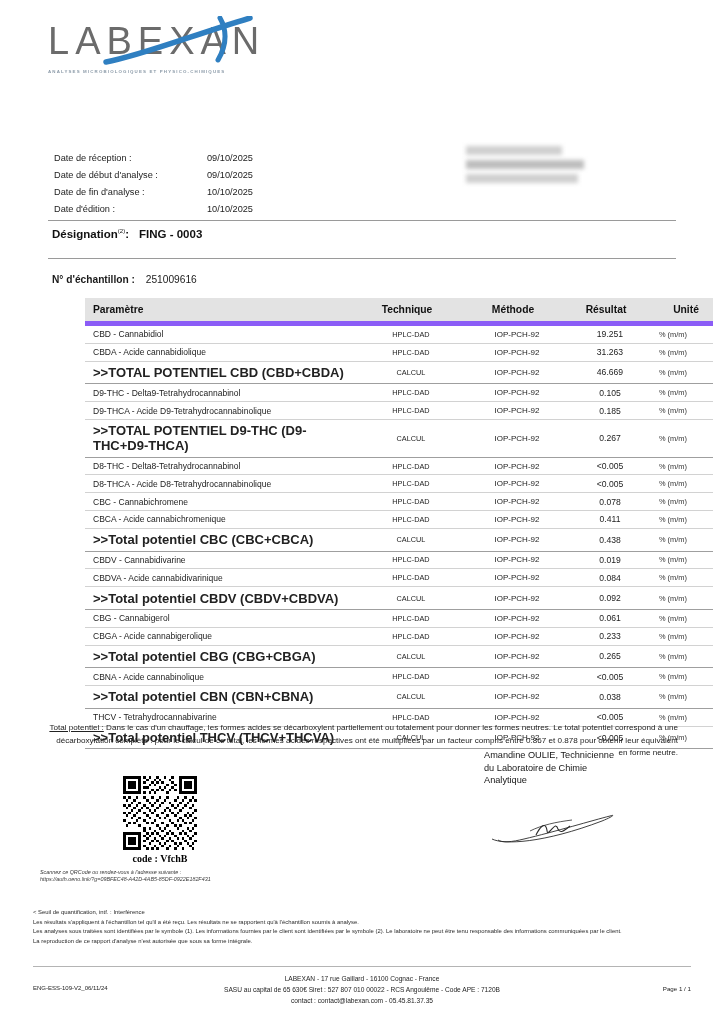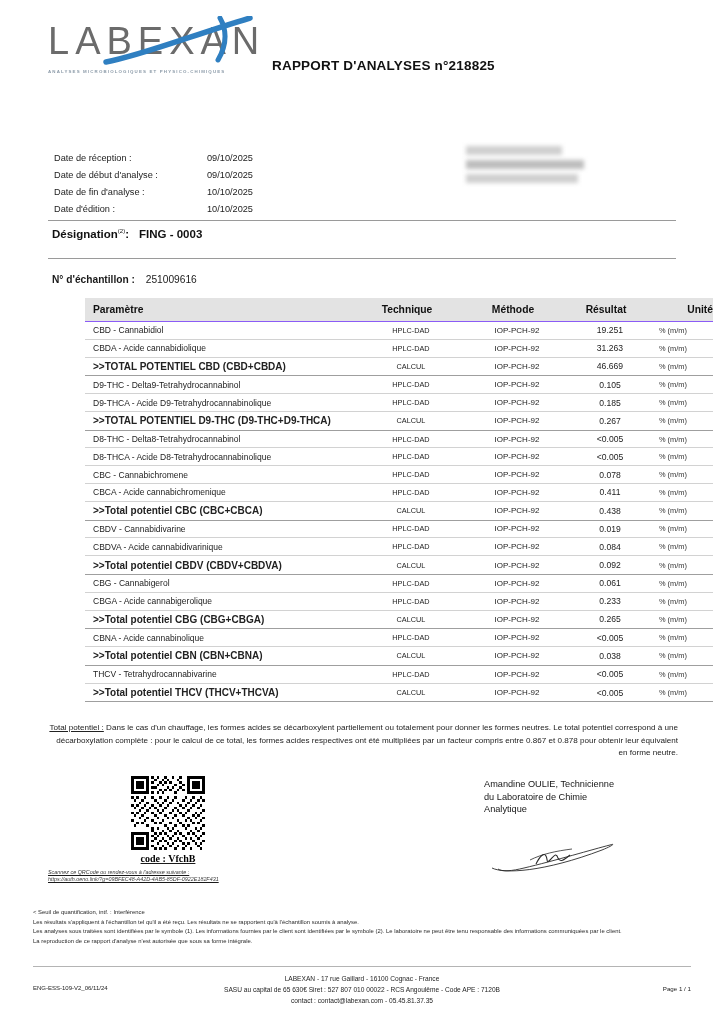--- a/index.html
+++ b/index.html
@@ -62,47 +62,47 @@
   .tbl { position: absolute; left: 48px; top: 298px; width: 628px; border-collapse: collapse; margin-left: 37px; }
   .tbl thead th {
     background: #e3e3e3; font-size: 10.3px; font-weight: bold; text-align: left;
     padding: 6px 0 6px 8px; color: #111; border: none;
   }
   .tbl thead th.c { text-align: center; padding-left: 0; }
   .tbl tbody td {
     font-size: 8.3px; padding: 3.4px 0 3.4px 8px; color: #222;
     border-bottom: 1px solid #d2d2d2; vertical-align: middle;
   }
-  .tbl tbody tr:first-child td { border-top: 1px solid #8b5cf6; }
+  .tbl tbody tr:first-child td { border-top: 5px solid #8b5cf6; }
   .tbl tbody td.param { font-size: 8.5px; }
-  .tbl tbody tr.total td.param { font-weight: bold; font-size: 10px; }
+  .tbl tbody tr.total td.param { font-weight: bold; font-size: 13px; }
   .tbl tbody tr.total td { border-bottom: 1px solid #9f9f9f; }
   .tbl tbody tr.total { border-top: 1px solid #9f9f9f; }
   .tbl td.tech { text-align: center; font-size: 7.3px; width: 104px; }
   .tbl td.meth { text-align: center; font-size: 8px; width: 108px; }
   .tbl td.res  { text-align: center; font-weight: normal; font-size: 8.6px; width: 78px; }
   .tbl td.unit { text-align: left; font-size: 7.4px; width: 68px; padding-left: 14px; color:#333; }
   .tbl th.w-tech { width:104px; } .tbl th.w-meth { width:108px; }
-  .tbl th.w-res { width:78px; } .tbl th.w-unit { width:68px; text-align:right; padding-left:14px; }
+  .tbl th.w-res { width:78px; } .tbl th.w-unit { width:68px; text-align:center; padding-left:14px; }
 
   
   .note {
     position: absolute; left: 48px; top: 722px; width: 630px;
     font-size: 8.1px; line-height: 12.5px; color: #222; text-align: right;
   }
   .note u { text-decoration: underline; }
 
   
-  .qr-block { position: absolute; left: 48px; top: 776px; width: 240px; text-align: center; text-decoration: underline; }
+  .qr-block { position: absolute; left: 40px; top: 776px; width: 240px; text-align: center; }
   .qr-img { width: 74px; height: 74px; margin: 0 auto; display: block; }
   .qr-code-label { font-family: "Liberation Serif", serif; font-size: 10px; font-weight: bold; margin-top: 3px; color:#000; }
   .qr-sub { margin-top: 5px; font-size: 5.4px; font-style: italic; color: #3a3a3a; text-align: left; line-height: 7.4px; }
 
   
-  .sig-block { position: absolute; left: 484px; top: 778px; width: 210px; }
+  .sig-block { position: absolute; left: 484px; top: 749px; width: 210px; }
   .sig-name { font-size: 9.2px; line-height: 12.6px; color: #161616; }
   .sig-draw { margin-top: 18px; width: 150px; height: 42px; }
 
   
   .foot-notes { position: absolute; left: 33px; top: 908px; width: 660px; font-size: 5.9px; line-height: 9.6px; color: #2a2a2a; }
   .foot-notes .l { white-space: nowrap; }
   .foot-notes .wrap { white-space: normal; }
 
   .foot-rule { position: absolute; left: 33px; top: 966px; width: 658px; border-top: 1px solid #b4b4b4; }
   .footer { position: absolute; left: 33px; top: 971px; width: 658px; height: 46px; }
@@ -117,21 +117,20 @@
 
   <div class="header">
     <div class="logo-wrap">
       <div class="logo-text">LABEXAN</div>
       <svg class="logo-swoosh" viewBox="0 0 160 50">
         <path d="M6 46 C 40 40, 96 18, 150 2" stroke="#2f7fc1" stroke-width="5.5" fill="none" stroke-linecap="round"></path>
         <path d="M120 2 C 128 16, 126 30, 118 44" stroke="#2f7fc1" stroke-width="5" fill="none" stroke-linecap="round"></path>
       </svg>
       <div class="logo-tag">ANALYSES MICROBIOLOGIQUES ET PHYSICO-CHIMIQUES</div>
     </div>
-    <div class="report-title">RAPPORT D'ANALYSES n°218825</div>
   </div>
 
   <div class="dates">
     <div class="row">
       <span class="lbl">Date de réception :</span>
       <span class="val">09/10/2025</span>
     </div>
     <div class="row">
       <span class="lbl">Date de début d'analyse :</span>
       <span class="val">09/10/2025</span>

